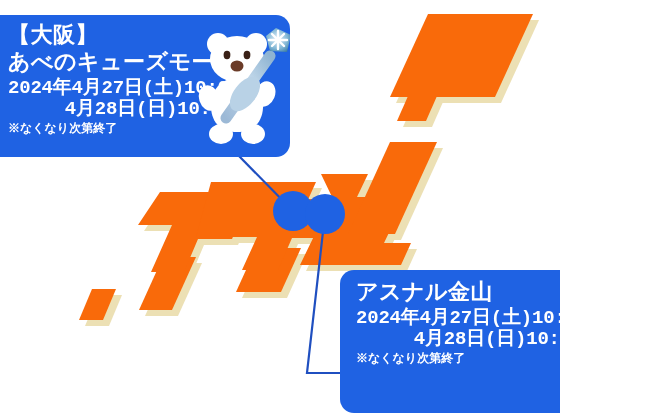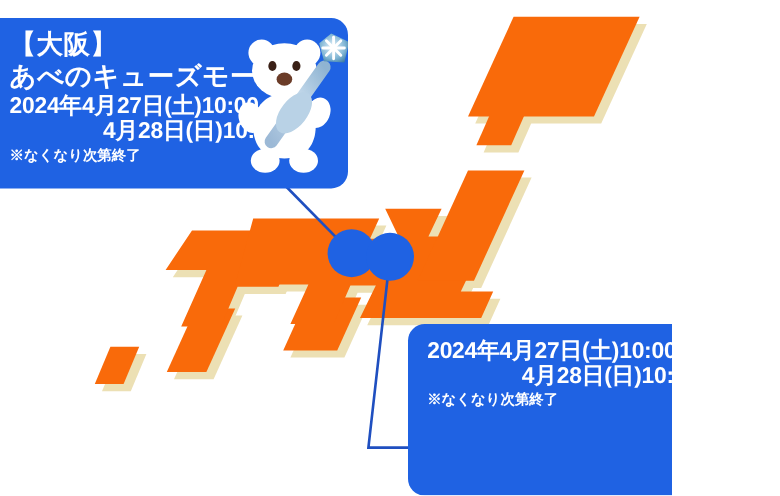--- a/index.html
+++ b/index.html
@@ -6,21 +6,21 @@
     margin: 0;
     padding: 0;
     background: #ffffff;
   }
   #stage {
     position: relative;
     width: 560px;
     height: 413px;
     background: #ffffff;
     overflow: hidden;
-    font-family: Liberation Sans, sans-serif;
+    font-family: Liberation Mono, monospace;
   }
 
   
   #map-layer {
     position: absolute;
     left: 0; top: 0;
     width: 650px; height: 413px;
   }
 
   
@@ -193,20 +193,21 @@
         <line x1="88" y1="9" x2="88" y2="27"></line>
         <line x1="79" y1="18" x2="97" y2="18"></line>
         <line x1="82" y1="12" x2="94" y2="24"></line>
         <line x1="94" y1="12" x2="82" y2="24"></line>
       </g>
     </svg>
   </div>
 
   <div class="callout" id="callout-nagoya">
     <div class="callout-text">
+      <span class="line-venue">アスナル金山</span>
       <span class="line-date">2024年4月27日(土)10:00～</span>
       <span class="line-date indent">4月28日(日)10:00～</span>
       <span class="line-note">※なくなり次第終了</span>
     </div>
 
     <svg class="mascot" id="mascot-nagoya" viewBox="0 0 108 132">
       <defs>
         <linearGradient id="spoonGradB" x1="0" y1="1" x2="1" y2="0">
           <stop offset="0%" stop-color="#9cb9d6"></stop>
           <stop offset="55%" stop-color="#c6dbec"></stop>

